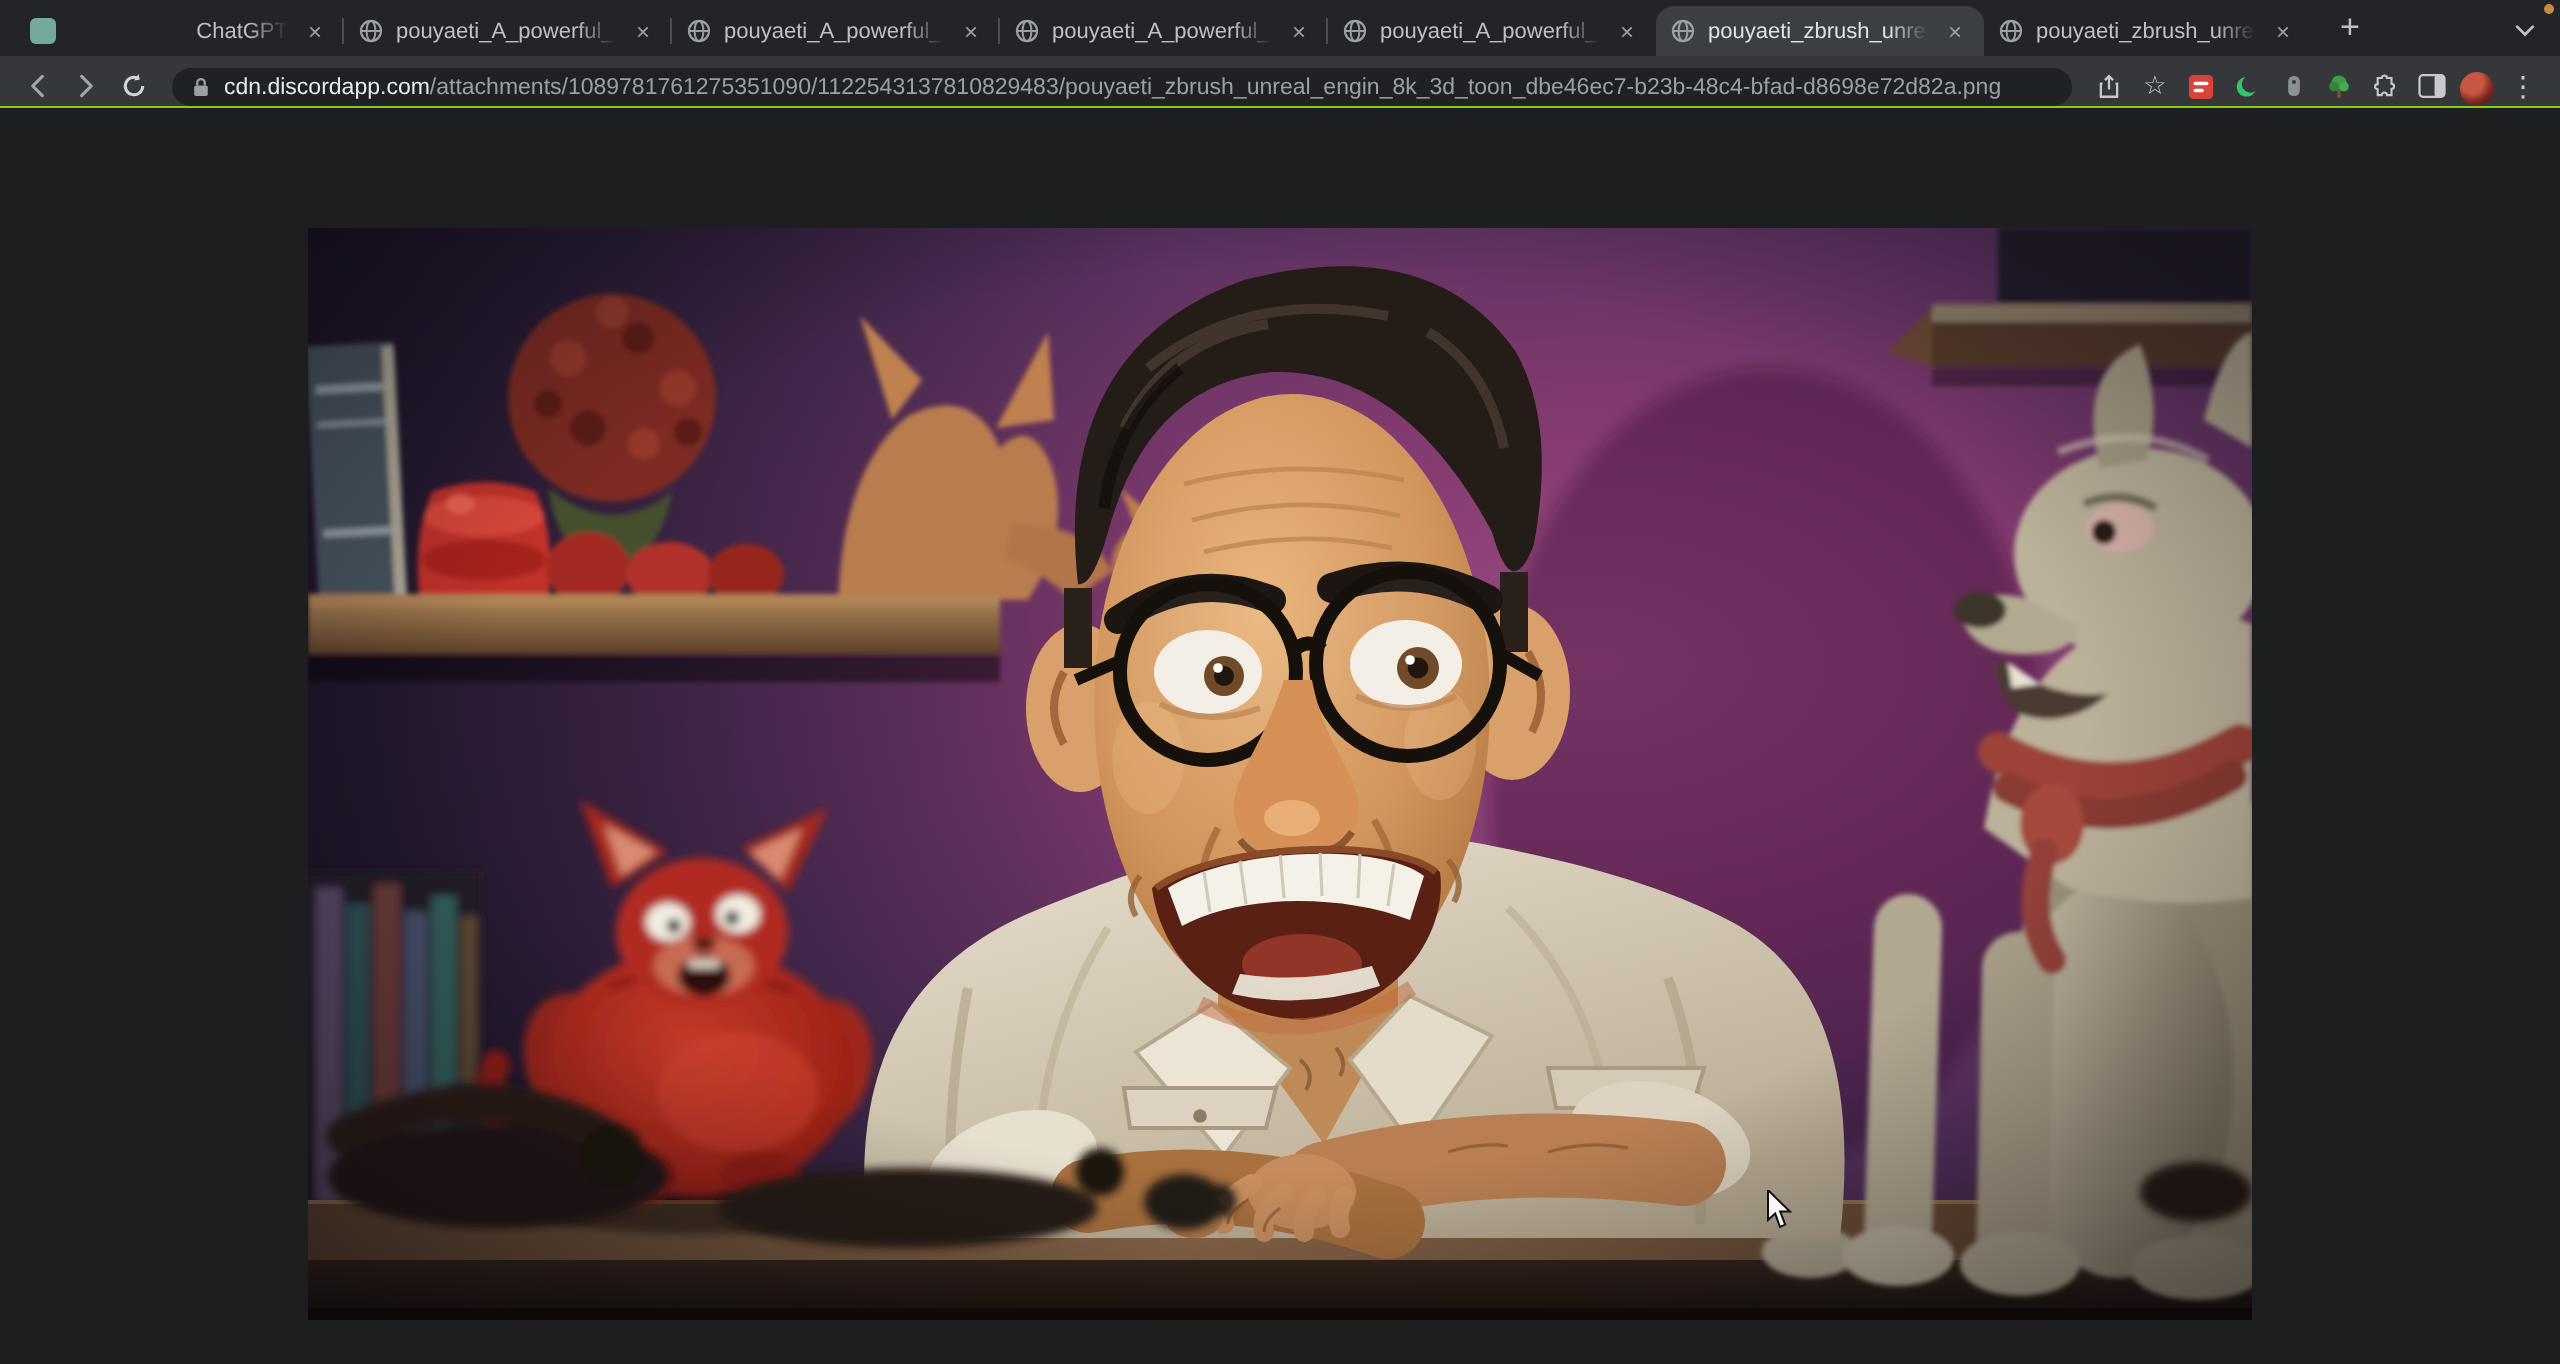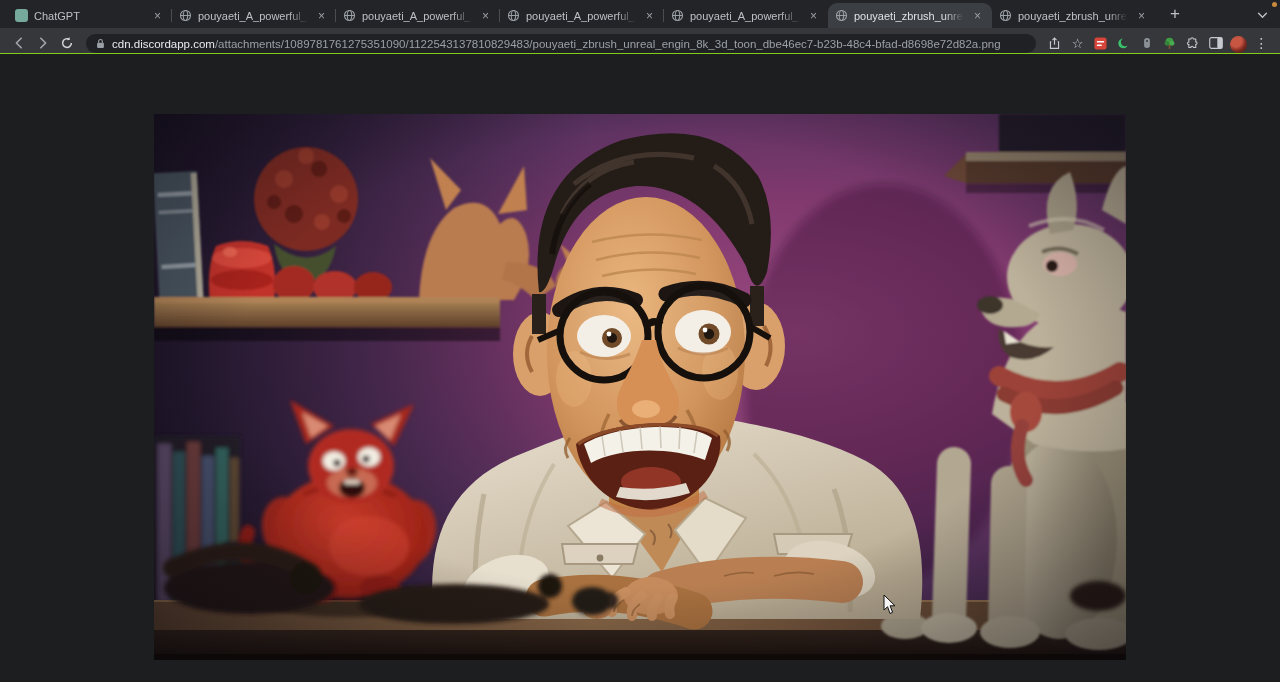--- a/index.html
+++ b/index.html
@@ -20,20 +20,21 @@
     position:relative;flex:none;
   }
   .tab:not(.active)+.tab:not(.active)::before{
     content:"";position:absolute;left:-1px;top:6px;height:13px;width:1px;background:#4a4d51;
   }
   .tab.active{background:var(--tab-active,#3b3e42);color:#dfe1e5;}
   .tab-title{
     flex:1;overflow:hidden;white-space:nowrap;
     -webkit-mask-image:linear-gradient(90deg,#000 82%,transparent);
     mask-image:linear-gradient(90deg,#000 82%,transparent);
+    text-align:right;
   }
   .tab-close{
     width:15px;height:15px;border-radius:50%;flex:none;display:flex;
     align-items:center;justify-content:center;font-size:12px;color:#9aa0a6;line-height:1;
   }
   .fav-chatgpt{width:13px;height:13px;border-radius:3px;background:#74a99b;flex:none;}
   .fav-globe{width:13px;height:13px;flex:none;}
   .newtab-btn{
     width:26px;height:26px;margin:0 0 1px 6px;display:flex;align-items:center;
     justify-content:center;color:#bdc1c6;font-size:17px;border-radius:50%;flex:none;

